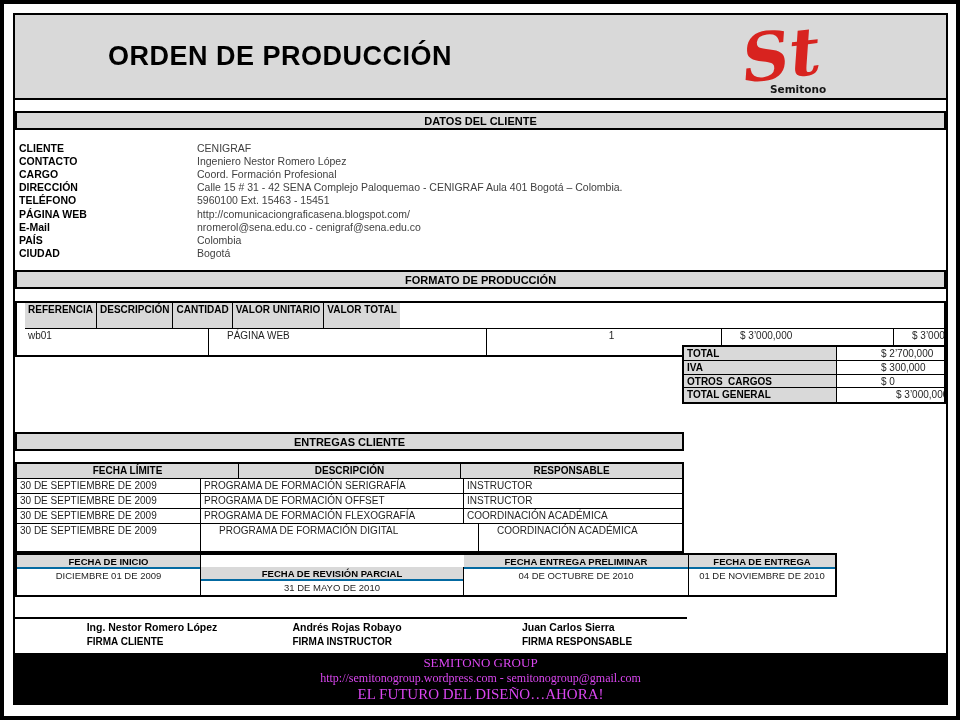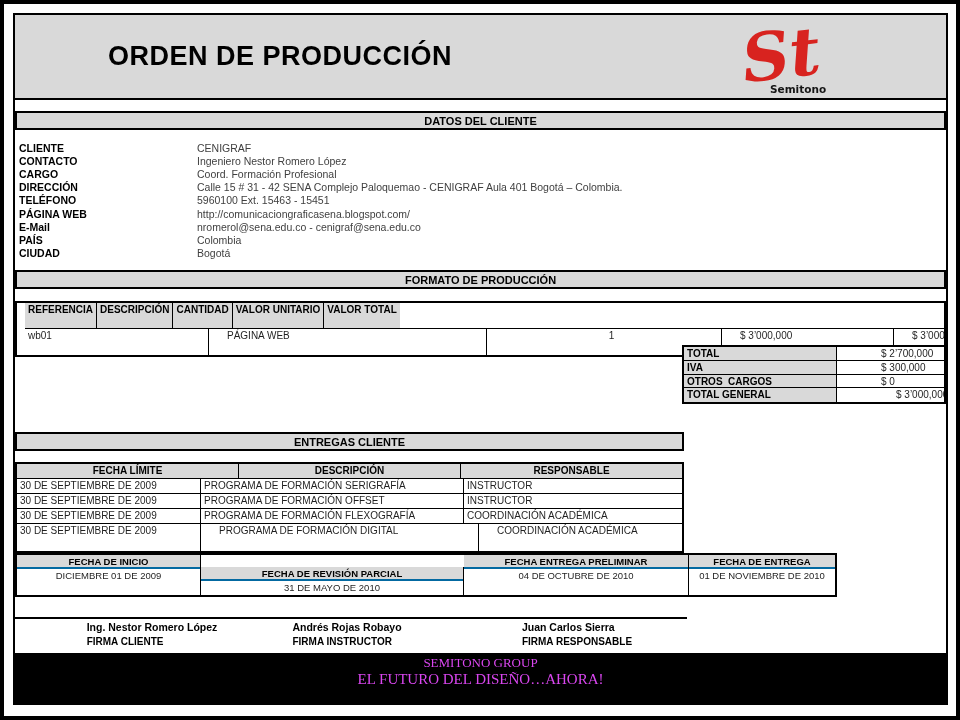--- a/index.html
+++ b/index.html
@@ -267,17 +267,18 @@
       <div class="sname">Andrés Rojas Robayo</div>
       <div class="srole">FIRMA INSTRUCTOR</div>
     </div>
     <div class="sig" id="sig3">
       <div class="sname">Juan Carlos Sierra</div>
       <div class="srole">FIRMA RESPONSABLE</div>
     </div>
 
     <div class="footer">
       <div class="f1">SEMITONO GROUP</div>
+      <div class="f2">http://semitonogroup.wordpress.com - semitonogroup@gmail.com</div>
       <div class="f3">EL FUTURO DEL DISEÑO…AHORA!</div>
     </div>
 
   </div>
 </div>
 
 </body></html>

